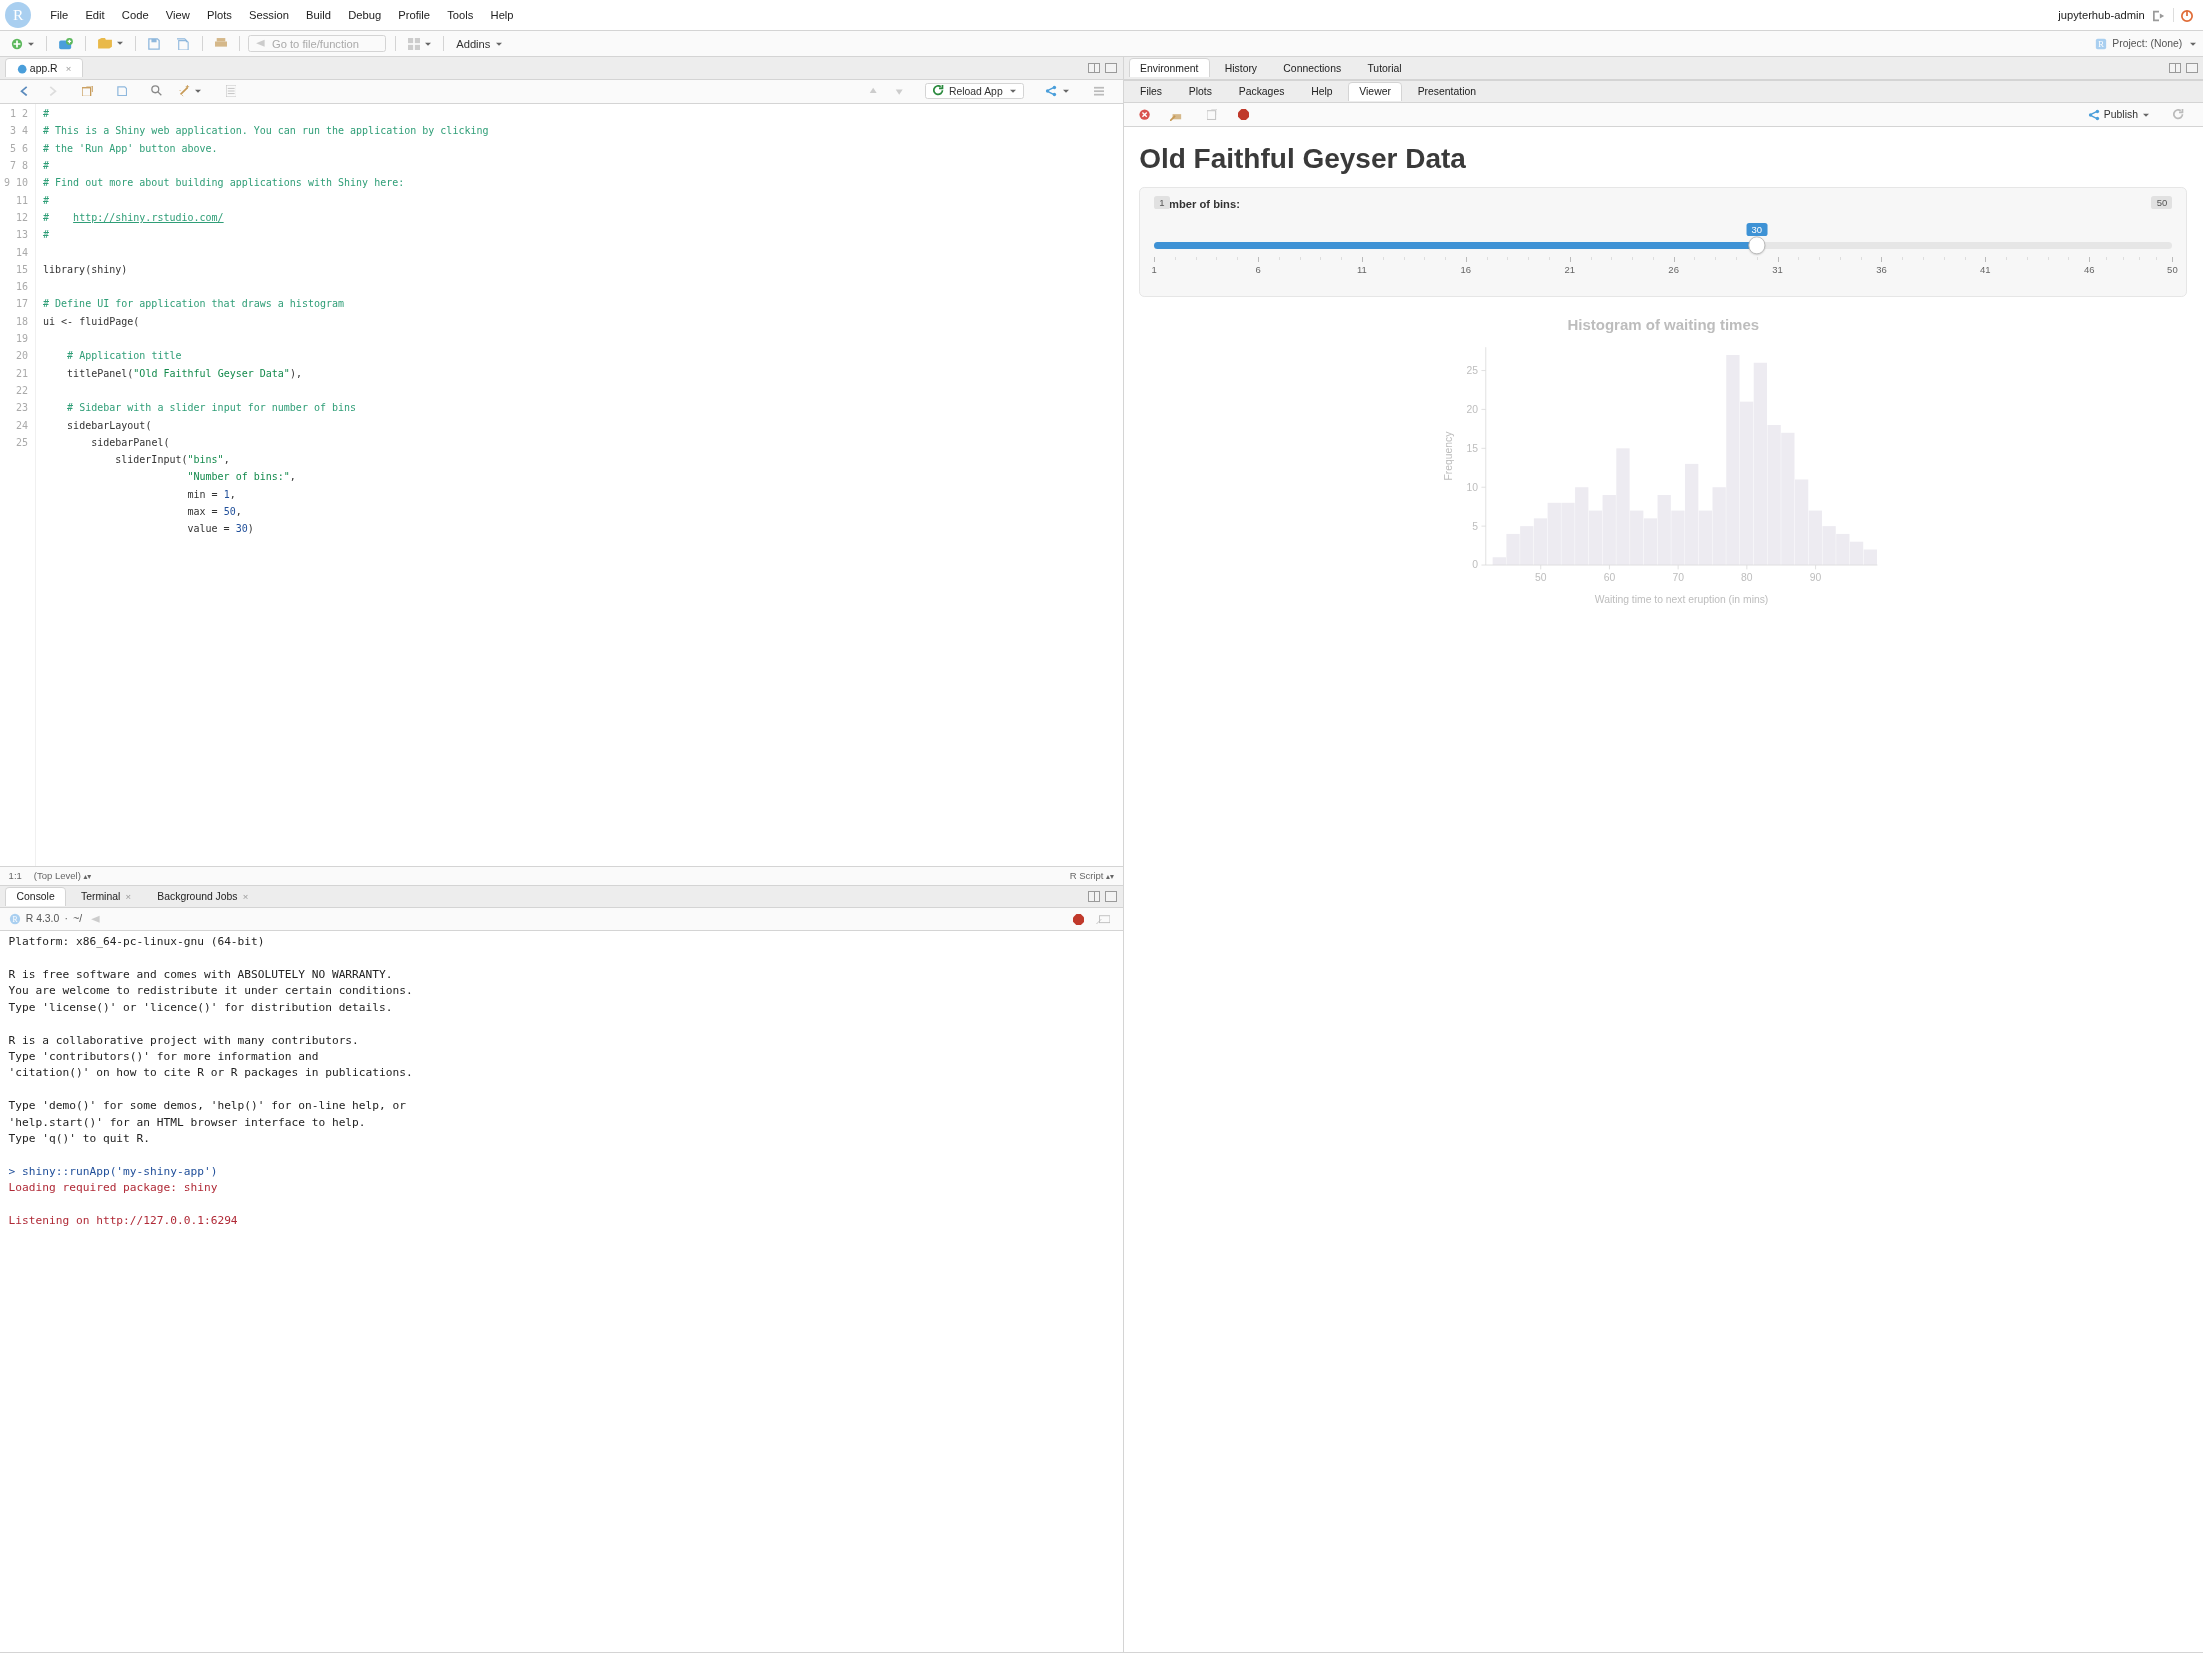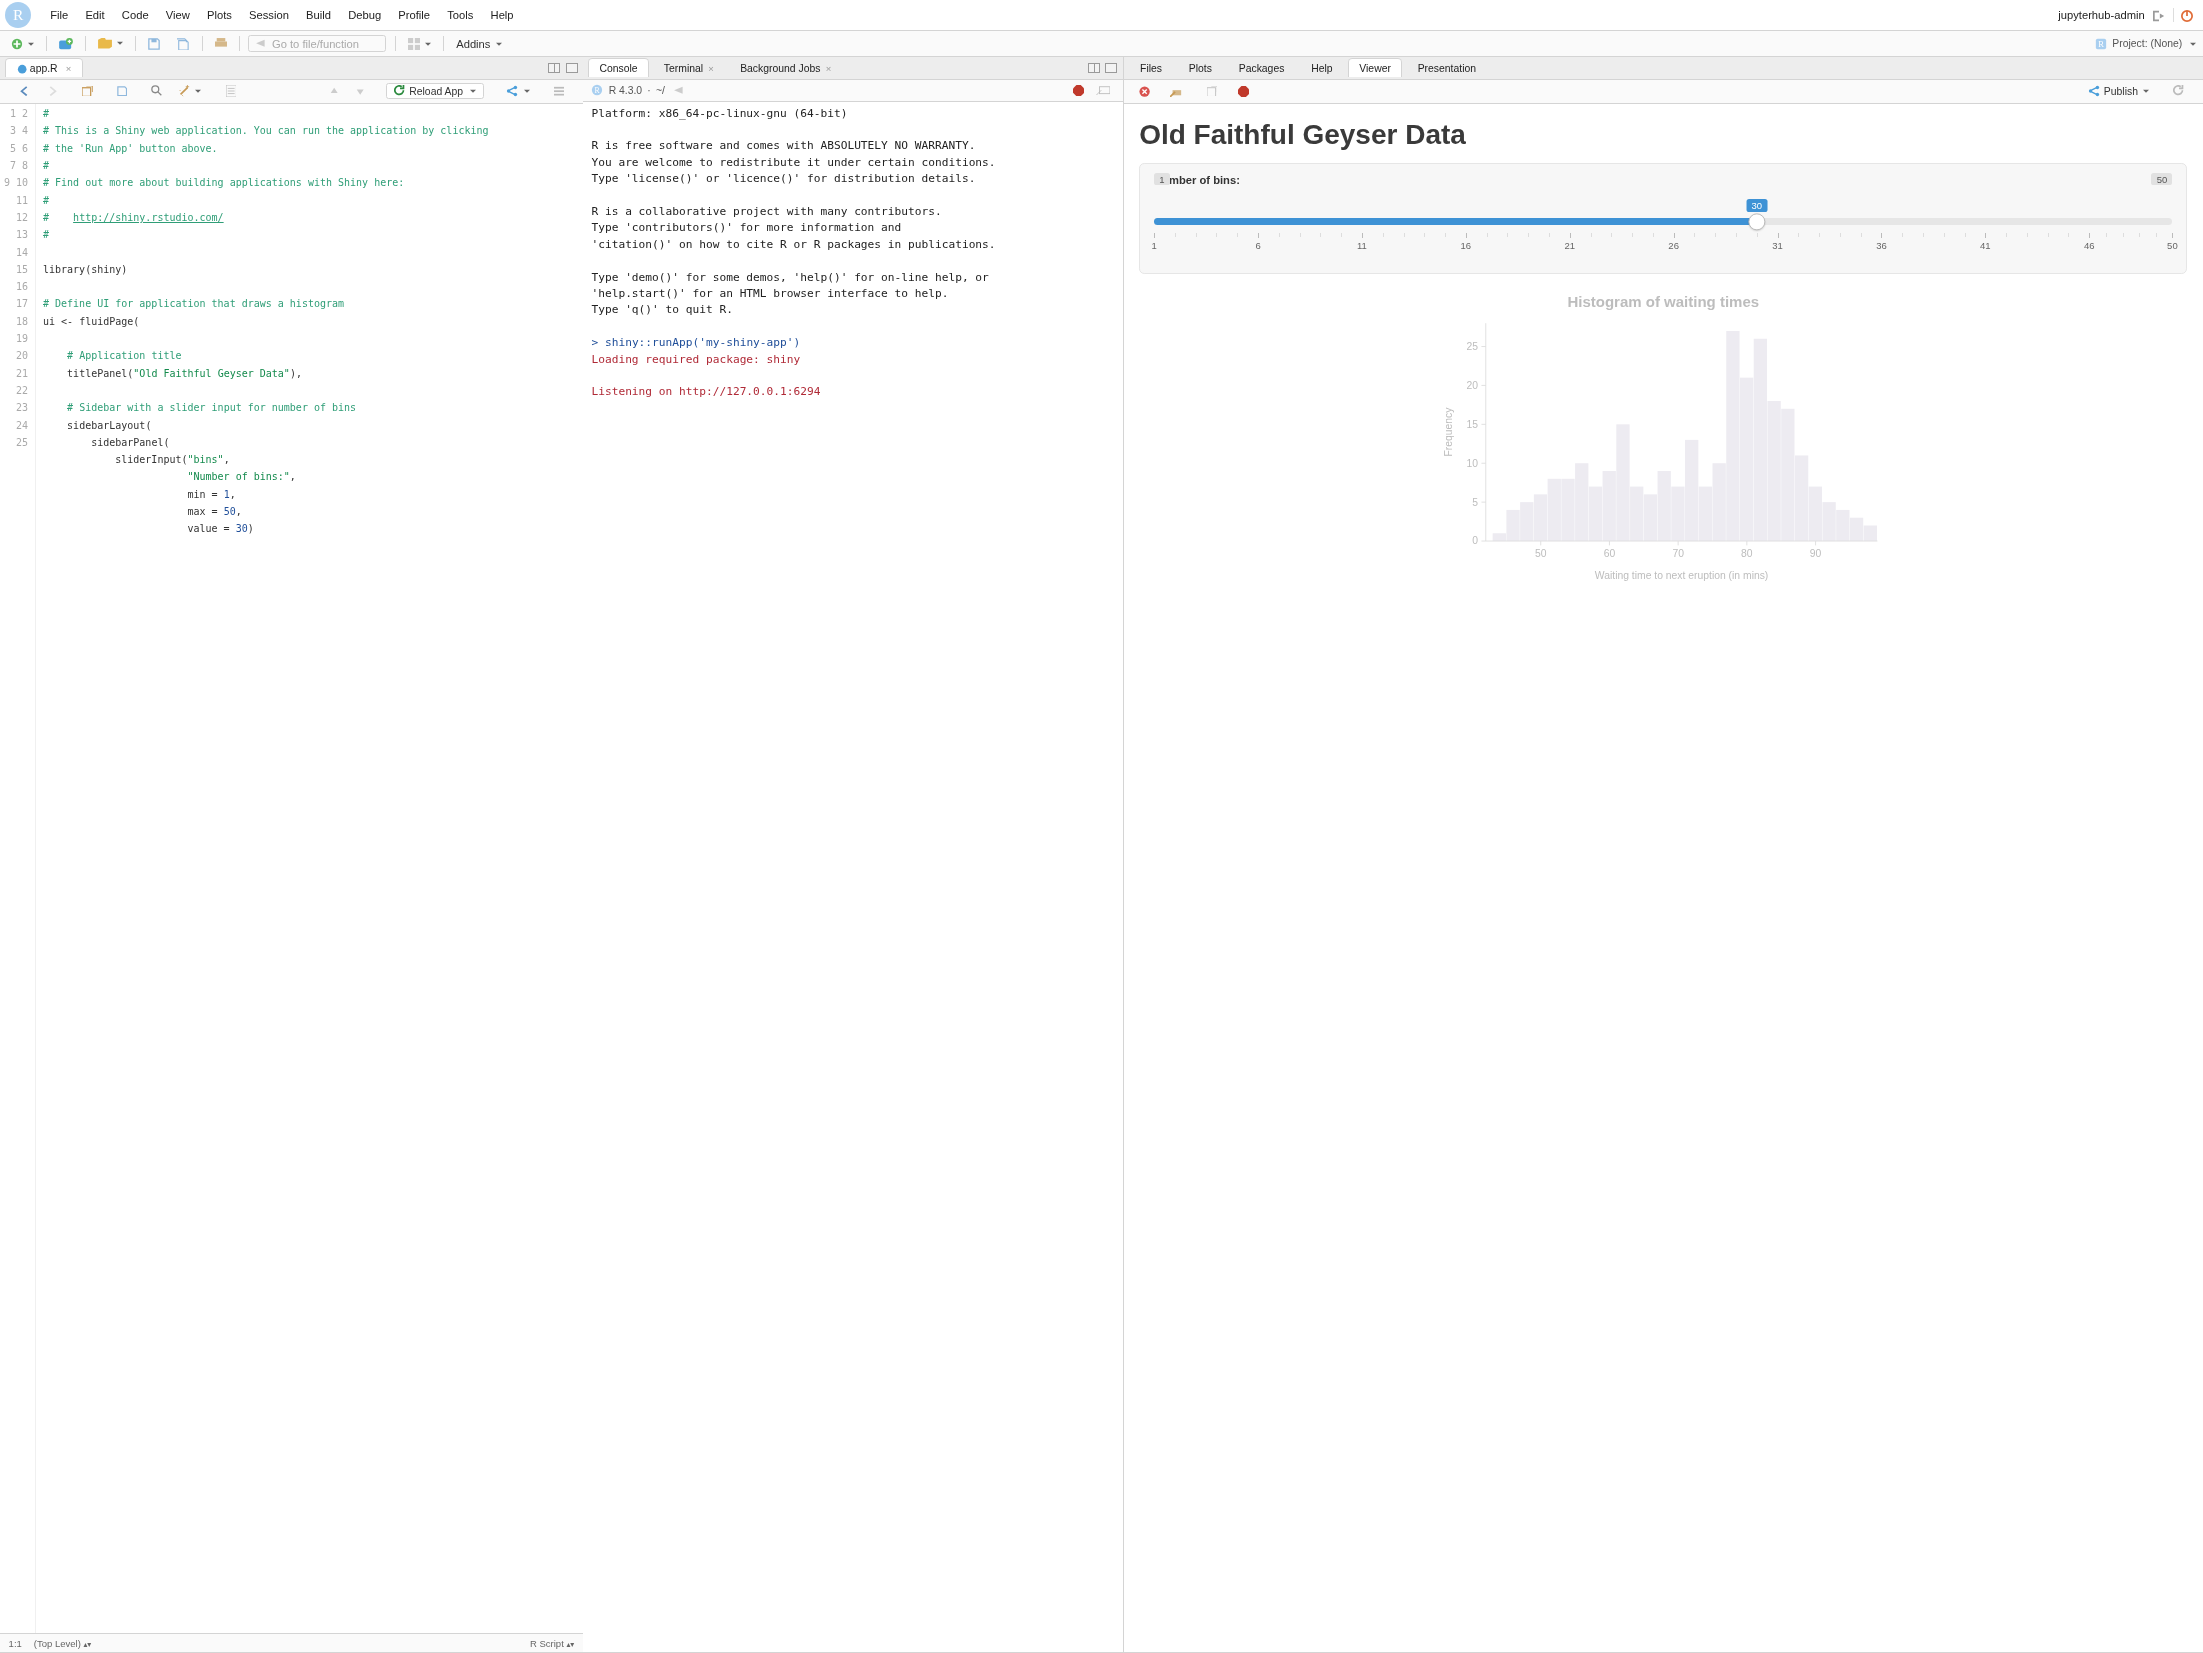--- a/index.html
+++ b/index.html
@@ -14,21 +14,21 @@
   .menubar{display:flex;align-items:center;height:31px;border-bottom:0.9px solid var(--border-light);background:#fff;padding:0 5.2px}
   .logo{width:26px;height:26px;border-radius:50%;background:#a9cff0;display:flex;align-items:center;justify-content:center;color:#fff;font-family:Georgia,serif;font-size:15.6px;margin-right:10.4px}
   .menubar .menu{padding:0 8.6px;cursor:default}
   .menubar .right{margin-left:auto;display:flex;align-items:center;gap:7px;padding-right:5.2px}
   .toolbar{display:flex;align-items:center;height:26px;border-bottom:0.9px solid var(--border-light);background:#fafafa;padding:0 7px;gap:8.6px}
   .toolbar .sep{width:0.9px;height:15.6px;background:var(--border-light)}
   .tbtn{display:inline-flex;align-items:center;gap:2.6px;padding:1.7px 3.5px;border-radius:2.6px;color:#888}
   .goto{display:flex;align-items:center;gap:5.2px;border:0.9px solid var(--border-light);border-radius:2.6px;padding:1.7px 7px;color:#aaa;width:138px}
   .proj{margin-left:auto;display:flex;align-items:center;gap:5.2px;font-size:10.4px;color:#555}
   .workspace{flex:1;display:flex;min-height:0}
-  .col{display:flex;flex-direction:row;min-height:0}
+  .col{display:flex;flex-direction:column;min-height:0}
   .col.left{flex:1;border-right:0.9px solid var(--border-light)}
   .col.right{width:49%}
   .pane{display:flex;flex-direction:column;min-height:0;border-bottom:0.9px solid var(--border-light)}
   .tabstrip{display:flex;align-items:center;height:22.5px;background:var(--panel);border-bottom:0.9px solid var(--border-light);padding:0 5.2px;gap:3.5px}
   .tab{padding:3.5px 10.4px;border:0.9px solid transparent;border-bottom:none;border-radius:4.3px 4.3px 0 0;font-size:10.4px;background:var(--panel);cursor:default}
   .tab.active{background:#fff;border-color:var(--border-light)}
   .tab .x{color:#999;margin-left:5.2px;font-size:9.5px}
   .tabstrip .right{margin-left:auto;display:flex;gap:5.2px;align-items:center}
   .minibar{display:flex;align-items:center;height:24px;border-bottom:0.9px solid var(--border-light);padding:0 15px;gap:8.6px;background:#fafafa;font-size:10.4px;color:#888}
   .minibar .right{margin-left:auto;display:flex;gap:8.6px;align-items:center}
@@ -407,20 +407,34 @@
 <span class="co-prompt">&gt; </span><span class="co-cmd">shiny::runApp('my-shiny-app')</span>
 <span class="co-msg">Loading required package: shiny</span>
 
 <span class="co-msg">Listening on http://127.0.0.1:6294</span>
 </div>
     </div>
   </div>
 
   <div class="col right">
 
+    <div class="pane" style="flex:0 0 auto">
+      <div class="tabstrip">
+        <div id="env-tabs" style="display:flex;gap:3.5px">
+            <div class="tab active">Environment</div>
+            <div class="tab">History</div>
+            <div class="tab">Connections</div>
+            <div class="tab">Tutorial</div>
+          </div>
+        <div class="right winicons">
+          <span class="wi split"></span>
+          <span class="wi"></span>
+        </div>
+      </div>
+    </div>
 
     <div class="pane" style="flex:1">
       <div class="tabstrip">
         <div id="files-tabs" style="display:flex;gap:4px">
             <div class="tab">Files</div>
             <div class="tab">Plots</div>
             <div class="tab">Packages</div>
             <div class="tab">Help</div>
             <div class="tab active">Viewer</div>
             <div class="tab">Presentation</div>

